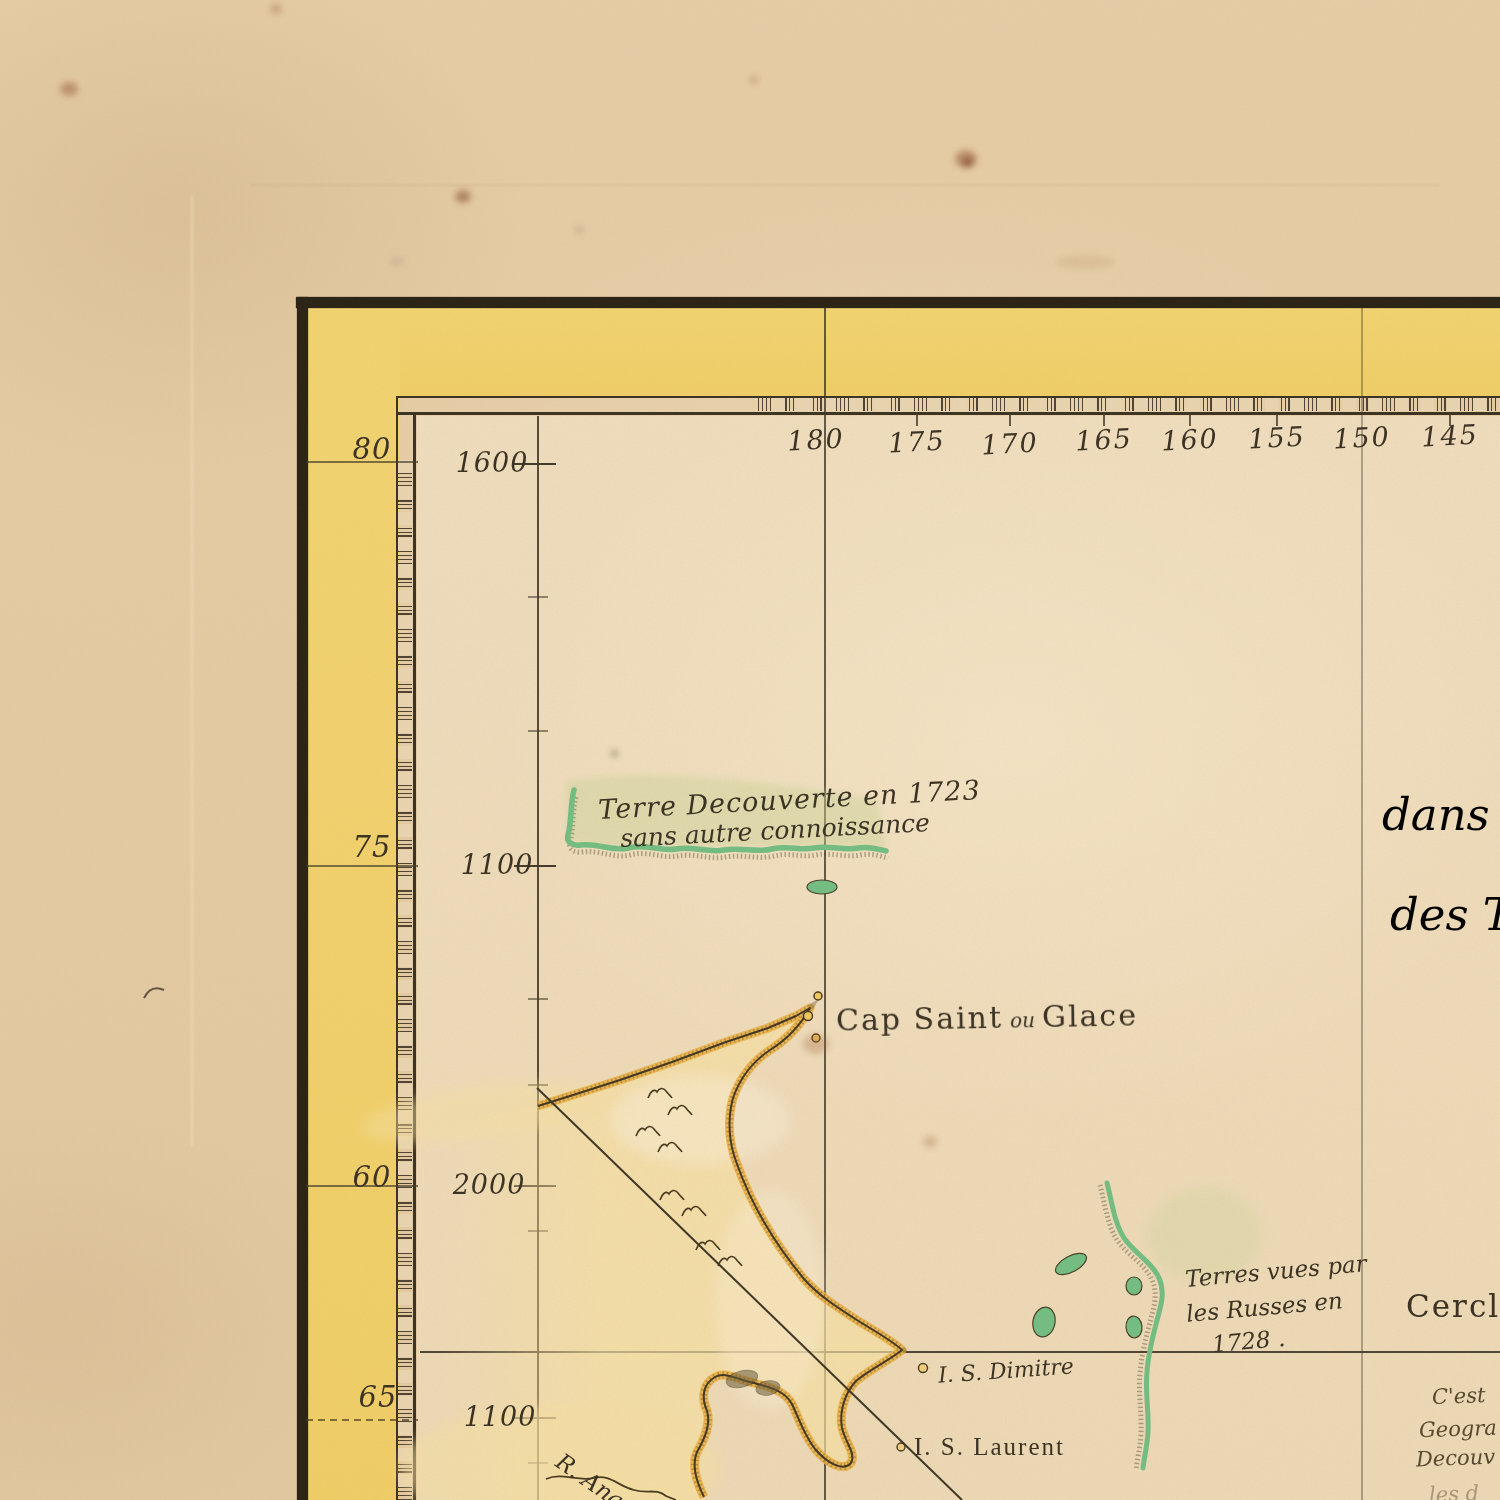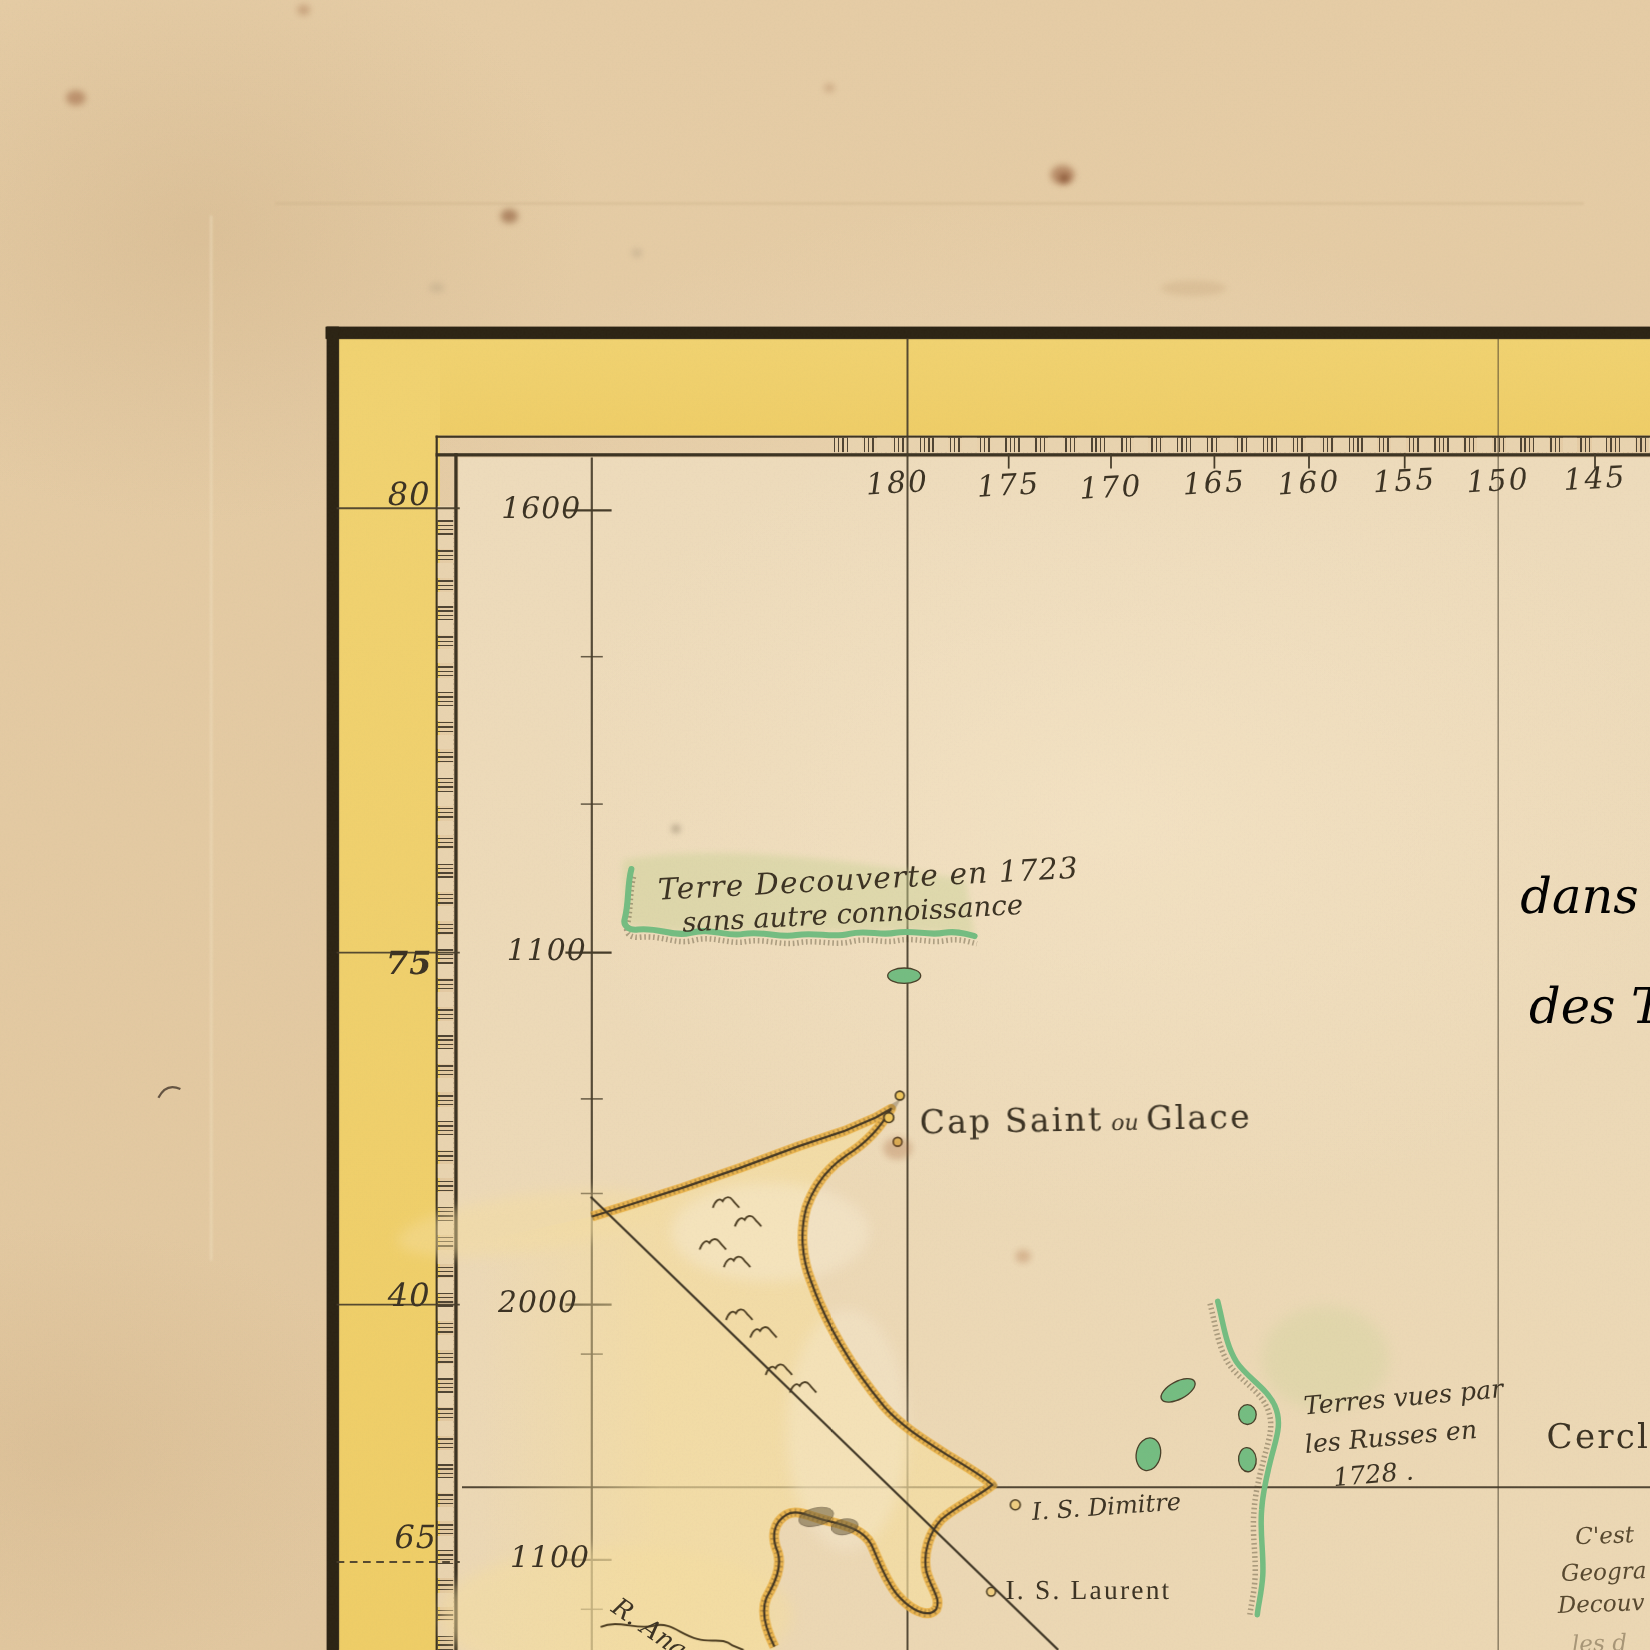--- a/index.html
+++ b/index.html
@@ -220,22 +220,22 @@
 <div class="t lon" style="left:816px;top:424px;">180</div>
 <div class="t lon" style="left:917px;top:426px;">175</div>
 <div class="t lon" style="left:1010px;top:428px;">170</div>
 <div class="t lon" style="left:1104px;top:424px;">165</div>
 <div class="t lon" style="left:1190px;top:424px;">160</div>
 <div class="t lon" style="left:1277px;top:422px;">155</div>
 <div class="t lon" style="left:1362px;top:422px;">150</div>
 <div class="t lon" style="left:1450px;top:420px;">145</div>
 
 <div class="t lat" style="left:372px;top:432px;">80</div>
-<div class="t lat" style="left:372px;top:858px;font-weight:bold;">75</div>
-<div class="t lat" style="left:372px;top:1160px;">40</div>
+<div class="t lat" style="left:372px;top:830px;">75</div>
+<div class="t lat" style="left:372px;top:1160px;">60</div>
 <div class="t lat" style="left:378px;top:1380px;">65</div>
 
 <div class="t scale" style="left:492px;top:447px;">1600</div>
 <div class="t scale" style="left:497px;top:849px;">1100</div>
 <div class="t scale" style="left:489px;top:1169px;">2000</div>
 <div class="t scale" style="left:500px;top:1401px;">1100</div>
 
 <div class="t it feature" style="left:598px;top:784px;font-size:27px;transform:rotate(-3deg);letter-spacing:1px;">Terre Decouverte en 1723</div>
 <div class="t it feature" style="left:620px;top:816px;font-size:25px;transform:rotate(-3deg);">sans autre connoissance</div>
 

